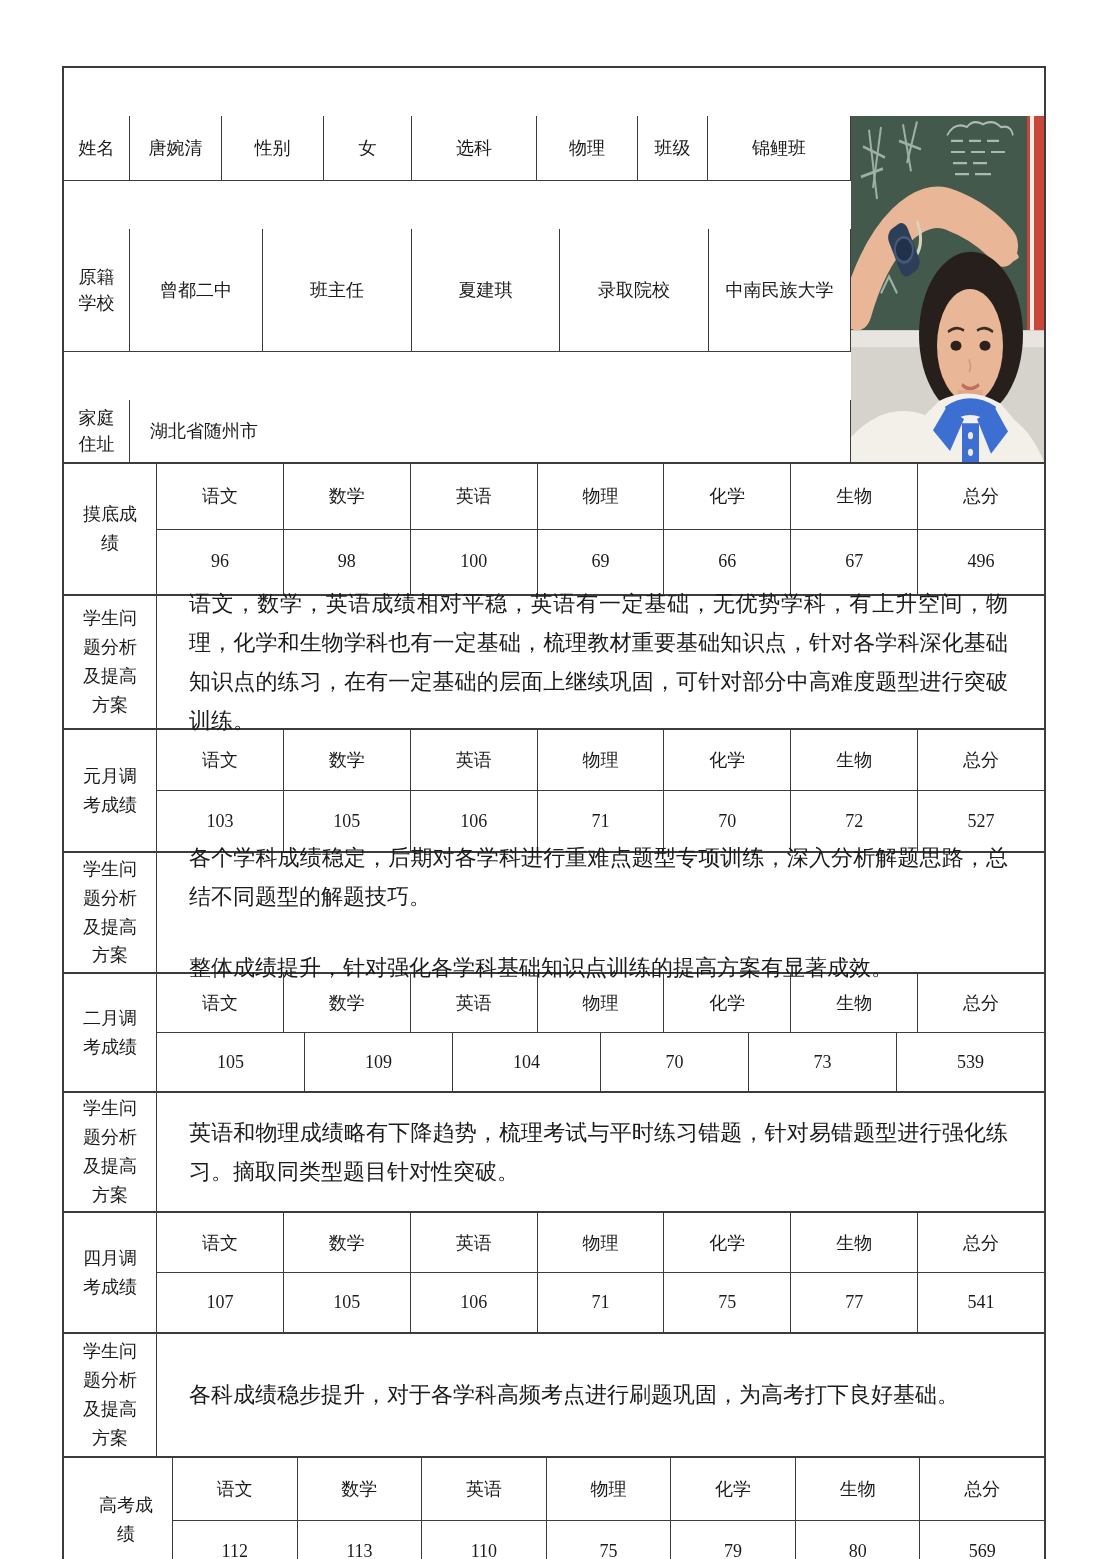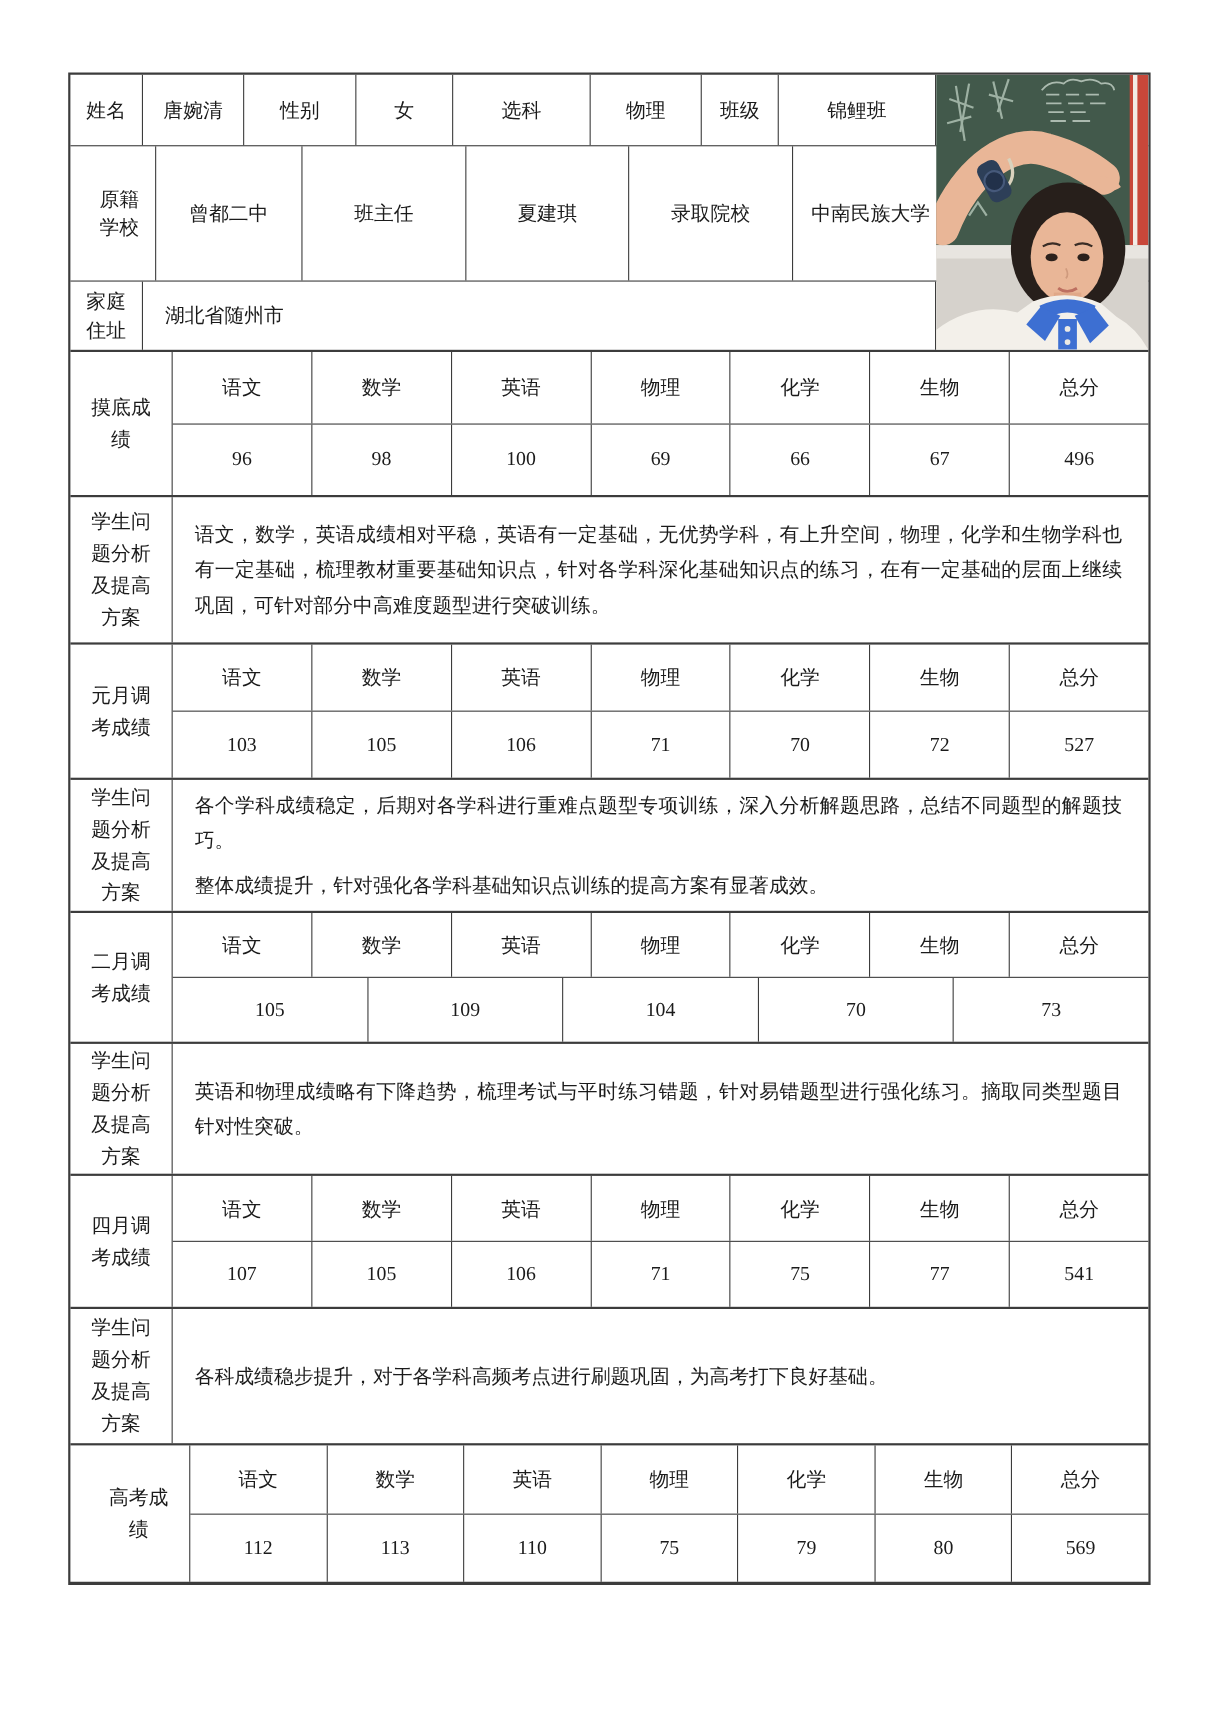--- a/index.html
+++ b/index.html
@@ -38,23 +38,23 @@
     border-bottom-width:3px;
     background:#fff;
     box-sizing:content-box;
     font-size:18px;
   }
   
   .top{
     position:relative;
     border-bottom:2px solid var(--border);
   }
-  .trow{display:flex;box-sizing:border-box;}
+  .trow{display:flex;box-sizing:border-box;margin-top:48px;}
   .trow.r1{height:65px;border-bottom:1px solid var(--border);}
-  .trow.r2{height:123px;border-bottom:1px solid var(--border);padding-left:12px;}
+  .trow.r2{height:123px;border-bottom:1px solid var(--border);}
   .trow.r3{height:62px;}
   .cell{
     display:flex;
     align-items:center;
     justify-content:center;
     text-align:center;
     border-right:1px solid var(--border);
     box-sizing:border-box;
     padding:0 6px;
     line-height:1.45;
@@ -103,23 +103,23 @@
   .analysis-body{
     flex:1;
     display:flex;
     flex-direction:column;
     justify-content:center;
     box-sizing:border-box;
     padding:10px 20px 10px 16px;
     min-width:0;
   }
   .analysis-body p{
-    margin:4px;
+    margin:16px;
     line-height:1.78;
-    font-size:18px;
+    font-size:22px;
     text-align:justify;
   }
 </style>
 </head>
 <body>
 
 <div class="sheet">
   <div class="report">
 
     <div class="top">
@@ -290,20 +290,21 @@
               <div class="scell">化学</div>
               <div class="scell">生物</div>
               <div class="scell">总分</div>
             </div>
             <div class="val-row">
               <div class="scell">105</div>
               <div class="scell">109</div>
               <div class="scell">104</div>
               <div class="scell">70</div>
               <div class="scell">73</div>
+              <div class="scell">539</div>
             </div>
           </div>
         </div>
         <div class="sec" style="height: 120px;">
           <div class="sec-label">学生问题分析及提高方案</div>
           <div class="analysis-body">
             <p>英语和物理成绩略有下降趋势，梳理考试与平时练习错题，针对易错题型进行强化练习。摘取同类型题目针对性突破。</p>
           </div>
         </div>
         <div class="sec" style="height: 121px;">

